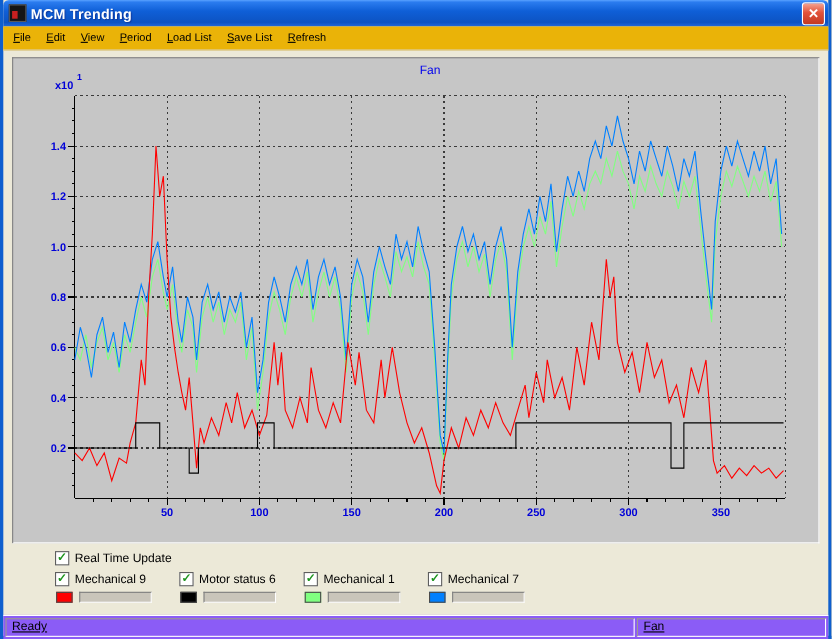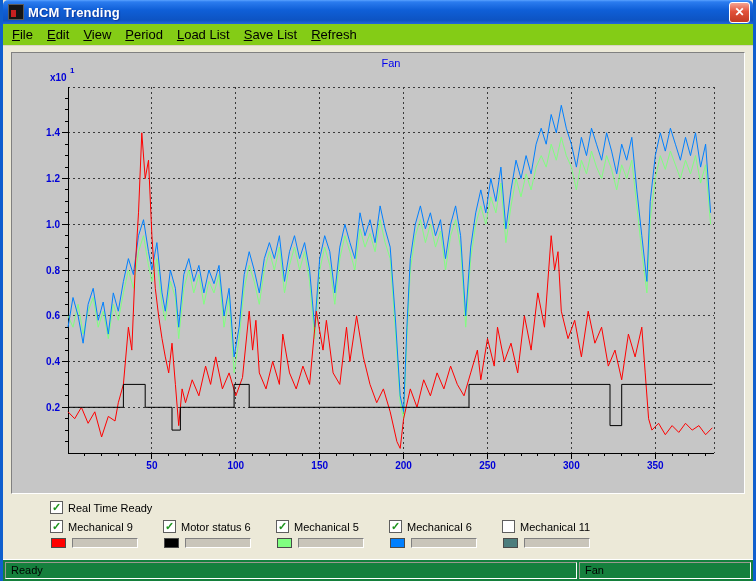--- a/index.html
+++ b/index.html
@@ -36,23 +36,23 @@
   .close-btn {
     width:21px; height:21px; flex:0 0 21px;
     border:1px solid #FFFFFF; border-radius:3px;
     background:linear-gradient(180deg,#F5A492 0%,#E2523A 45%,#C23A22 100%);
     color:#fff; font-weight:bold; font-size:12px; line-height:19px; text-align:center;
     cursor:default;
   }
   
   .menu-bar {
     height:22px; flex:0 0 22px;
-    background:#84cc16; border-bottom:1px solid #D8D4C4;
+    background:#eab308; border-bottom:1px solid #D8D4C4;
     display:flex; align-items:center; padding-left:2px;
-    font-size:13px; color:#000;
+    font-size:10px; color:#000;
   }
   .menu-item { padding:3px 7px; cursor:default; }
   
   .chart-panel {
     flex:0 0 442px; height:442px;
     margin:6px 8px 4px 8px;
     background:#C6C6C6;
     border:1px solid; border-color:#808080 #FFFFFF #FFFFFF #808080;
     overflow:hidden;
   }
@@ -80,23 +80,23 @@
     border:1px solid #4a4a4a;
   }
   .level-bar {
     width:66px; height:10px; display:inline-block;
     background:#C9C5BA;
     border:1px solid; border-color:#808080 #FFFFFF #FFFFFF #808080;
   }
   
   .status-bar {
     flex:0 0 22px; height:22px;
-    background:#15803d; border-top:1px solid #FFFFFF;
+    background:#8b5cf6; border-top:1px solid #FFFFFF;
     display:flex; gap:2px; padding:2px;
-    font-size:11px; color:#000;
+    font-size:11px; color:#000;text-decoration:underline;
   }
   .status-panel {
     border:1px solid; border-color:#9D9A90 #FFFFFF #FFFFFF #9D9A90;
     padding:1px 5px; white-space:nowrap; overflow:hidden;
   }
   .grow { flex:1 1 auto; }
   .w1 { flex:0 0 166px; }
   .w2 { flex:0 0 172px; }
 </style>
 </head>
@@ -229,21 +229,21 @@
         <polyline class="series" style="stroke:#80FF80" points="56.0,262.8 61.0,274.2 66.1,251.3 71.1,281.1 76.1,258.2 81.2,244.5 86.2,274.2 91.2,258.2 96.3,285.6 101.3,251.3 106.3,267.3 111.4,239.9 116.4,217.0 121.4,235.3 126.5,198.7 131.5,182.7 136.5,212.4 139.9,228.4 144.9,205.6 150.0,251.3 153.3,267.3 158.4,228.4 163.4,244.5 166.7,285.6 171.8,235.3 176.8,217.0 181.8,239.9 186.9,221.6 191.9,251.3 196.9,228.4 202.0,239.9 207.0,221.6 212.0,274.2 217.1,244.5 222.1,319.9 227.1,285.6 232.2,235.3 237.2,212.4 242.2,228.4 247.3,251.3 252.3,217.0 257.4,198.7 262.4,217.0 267.4,194.1 272.5,239.9 277.5,212.4 282.5,194.1 287.6,217.0 292.6,198.7 297.6,228.4 302.7,285.6 307.7,217.0 312.7,194.1 317.8,212.4 322.8,251.3 327.8,205.6 332.9,182.7 337.9,198.7 342.9,217.0 348.0,175.8 353.0,194.1 358.0,180.4 363.1,198.7 368.1,166.7 373.1,189.6 378.2,205.6 383.2,274.2 388.2,349.7 391.6,365.7 394.9,285.6 398.3,217.0 403.3,182.7 408.4,166.7 413.4,189.6 418.4,171.3 423.5,194.1 428.5,178.1 433.5,217.0 438.6,182.7 443.6,166.7 448.6,194.1 453.7,274.2 458.7,205.6 463.7,171.3 468.8,152.9 473.8,171.3 478.8,143.8 483.9,159.8 488.9,130.1 493.9,189.6 499.0,152.9 504.0,125.5 509.0,143.8 514.1,120.9 519.1,136.9 524.1,114.1 529.2,102.6 534.2,114.1 539.2,91.2 544.3,107.2 549.3,84.3 554.3,102.6 559.4,114.1 564.4,136.9 569.4,107.2 574.5,120.9 579.5,98.1 584.5,114.1 589.6,125.5 594.6,102.6 599.6,116.4 604.7,136.9 609.7,111.8 614.7,125.5 619.8,107.2 624.8,152.9 629.8,198.7 634.9,239.9 638.2,166.7 643.3,125.5 648.3,102.6 653.3,116.4 658.4,98.1 663.4,111.8 668.4,125.5 673.5,107.2 678.5,120.9 683.5,102.6 688.6,130.1 693.6,111.8 698.6,171.3"></polyline>
         <polyline class="series" style="stroke:#0080FF" points="56.0,274.2 61.0,244.5 66.1,262.8 71.1,290.2 76.1,251.3 81.2,235.3 86.2,267.3 91.2,249.0 96.3,281.1 101.3,239.9 106.3,258.2 111.4,228.4 116.4,205.6 121.4,221.6 126.5,182.7 131.5,166.7 136.5,198.7 139.9,217.0 144.9,189.6 150.0,239.9 153.3,258.2 158.4,217.0 163.4,235.3 166.7,274.2 171.8,221.6 176.8,205.6 181.8,228.4 186.9,212.4 191.9,239.9 196.9,217.0 202.0,230.7 207.0,212.4 212.0,262.8 217.1,235.3 222.1,303.9 227.1,274.2 232.2,221.6 237.2,198.7 242.2,217.0 247.3,239.9 252.3,205.6 257.4,189.6 262.4,205.6 267.4,182.7 272.5,228.4 277.5,198.7 282.5,182.7 287.6,205.6 292.6,189.6 297.6,217.0 302.7,274.2 307.7,205.6 312.7,182.7 317.8,198.7 322.8,239.9 327.8,194.1 332.9,171.3 337.9,189.6 342.9,205.6 348.0,159.8 353.0,182.7 358.0,166.7 363.1,189.6 368.1,152.9 373.1,175.8 378.2,194.1 383.2,262.8 388.2,342.8 391.6,358.8 394.9,274.2 398.3,205.6 403.3,171.3 408.4,152.9 413.4,175.8 418.4,159.8 423.5,182.7 428.5,166.7 433.5,205.6 438.6,171.3 443.6,152.9 448.6,182.7 453.7,262.8 458.7,194.1 463.7,159.8 468.8,136.9 473.8,159.8 478.8,125.5 483.9,148.4 488.9,114.1 493.9,175.8 499.0,136.9 504.0,107.2 509.0,125.5 514.1,102.6 519.1,120.9 524.1,91.2 529.2,75.2 534.2,91.2 539.2,61.5 544.3,79.8 549.3,52.3 554.3,75.2 559.4,91.2 564.4,114.1 569.4,84.3 574.5,102.6 579.5,75.2 584.5,91.2 589.6,107.2 594.6,79.8 599.6,98.1 604.7,120.9 609.7,91.2 614.7,107.2 619.8,84.3 624.8,136.9 629.8,182.7 634.9,228.4 638.2,148.4 643.3,102.6 648.3,79.8 653.3,98.1 658.4,75.2 663.4,91.2 668.4,107.2 673.5,84.3 678.5,102.6 683.5,79.8 688.6,114.1 693.6,91.2 698.6,159.8"></polyline>
         <polyline class="series" style="stroke:#FF0000" points="56.0,358.8 62.7,365.7 69.4,354.3 76.1,370.3 82.8,358.8 89.6,384.0 96.3,363.4 103.0,368.0 106.3,349.7 111.4,331.4 116.4,274.2 119.8,297.1 123.1,217.0 126.5,159.8 129.8,79.8 133.2,125.5 136.5,107.2 139.9,182.7 143.3,235.3 146.6,262.8 150.0,285.6 153.3,303.9 156.7,319.9 160.0,290.2 163.4,331.4 166.7,372.6 170.1,335.9 173.5,349.7 180.2,326.8 186.9,342.8 193.6,313.1 198.6,331.4 203.7,303.9 210.4,335.9 217.1,319.9 223.8,342.8 230.5,324.5 237.2,258.2 240.6,297.1 243.9,267.3 247.3,319.9 254.0,335.9 260.7,308.5 267.4,331.4 270.8,281.1 277.5,319.9 284.2,335.9 290.9,313.1 297.6,331.4 304.3,258.2 311.0,297.1 314.4,267.3 321.1,319.9 327.8,331.4 334.5,274.2 337.9,308.5 344.6,262.8 351.3,303.9 358.0,331.4 364.7,349.7 371.4,335.9 378.2,358.8 384.9,388.6 388.2,395.4 391.6,365.7 398.3,335.9 405.0,354.3 411.7,326.8 418.4,342.8 425.1,319.9 431.9,335.9 438.6,313.1 445.3,331.4 452.0,342.8 458.7,319.9 465.4,297.1 468.8,326.8 475.5,285.6 482.2,313.1 485.5,274.2 492.3,308.5 499.0,290.2 505.7,319.9 512.4,262.8 519.1,297.1 525.8,239.9 532.5,274.2 539.2,182.7 542.6,217.0 546.0,198.7 549.3,258.2 556.0,285.6 562.7,267.3 569.4,303.9 576.2,258.2 582.9,290.2 589.6,274.2 596.3,313.1 603.0,297.1 609.7,326.8 616.4,281.1 623.1,303.9 629.8,274.2 633.2,319.9 636.6,365.7 639.9,377.1 646.6,370.3 653.3,381.7 660.1,372.6 666.8,379.4 673.5,370.3 680.2,377.1 686.9,372.6 693.6,381.7 700.3,374.8"></polyline>
         <polyline class="series" style="stroke:#000000" points="56.0,354.3 111.4,354.3 111.4,331.4 133.2,331.4 133.2,354.3 160.0,354.3 160.0,377.1 168.4,377.1 168.4,354.3 222.1,354.3 222.1,331.4 237.2,331.4 237.2,354.3 457.0,354.3 457.0,331.4 598.0,331.4 598.0,372.6 609.7,372.6 609.7,331.4 700.3,331.4"></polyline>
       </svg>
   </div>
 
   <div class="controls">
     <label class="cb-row">
       <span class="cb">✓</span>
-      <span>Real Time Ready</span>
+      <span>Real Time Update</span>
     </label>
     <div class="toggles-row">
         <div class="toggle">
           <label class="cb-row">
             <span class="cb">✓</span>
             <span>Mechanical 9</span>
           </label>
           <div class="swatch-row">
             <span class="swatch" style="background:#FF0000"></span>
             <span class="level-bar"></span>
@@ -255,44 +255,34 @@
             <span>Motor status 6</span>
           </label>
           <div class="swatch-row">
             <span class="swatch" style="background:#000000"></span>
             <span class="level-bar"></span>
           </div>
         </div>
         <div class="toggle">
           <label class="cb-row">
             <span class="cb">✓</span>
-            <span>Mechanical 5</span>
+            <span>Mechanical 1</span>
           </label>
           <div class="swatch-row">
             <span class="swatch" style="background:#80FF80"></span>
             <span class="level-bar"></span>
           </div>
         </div>
         <div class="toggle">
           <label class="cb-row">
             <span class="cb">✓</span>
-            <span>Mechanical 6</span>
+            <span>Mechanical 7</span>
           </label>
           <div class="swatch-row">
             <span class="swatch" style="background:#0080FF"></span>
-            <span class="level-bar"></span>
-          </div>
-        </div>
-        <div class="toggle">
-          <label class="cb-row">
-            <span class="cb"></span>
-            <span>Mechanical 11</span>
-          </label>
-          <div class="swatch-row">
-            <span class="swatch" style="background:#4C7D7D"></span>
             <span class="level-bar"></span>
           </div>
         </div>
       </div>
   </div>
 
   <div class="status-bar">
     <div class="status-panel grow">Ready</div>
     <div class="status-panel w2">Fan</div>
   </div>

